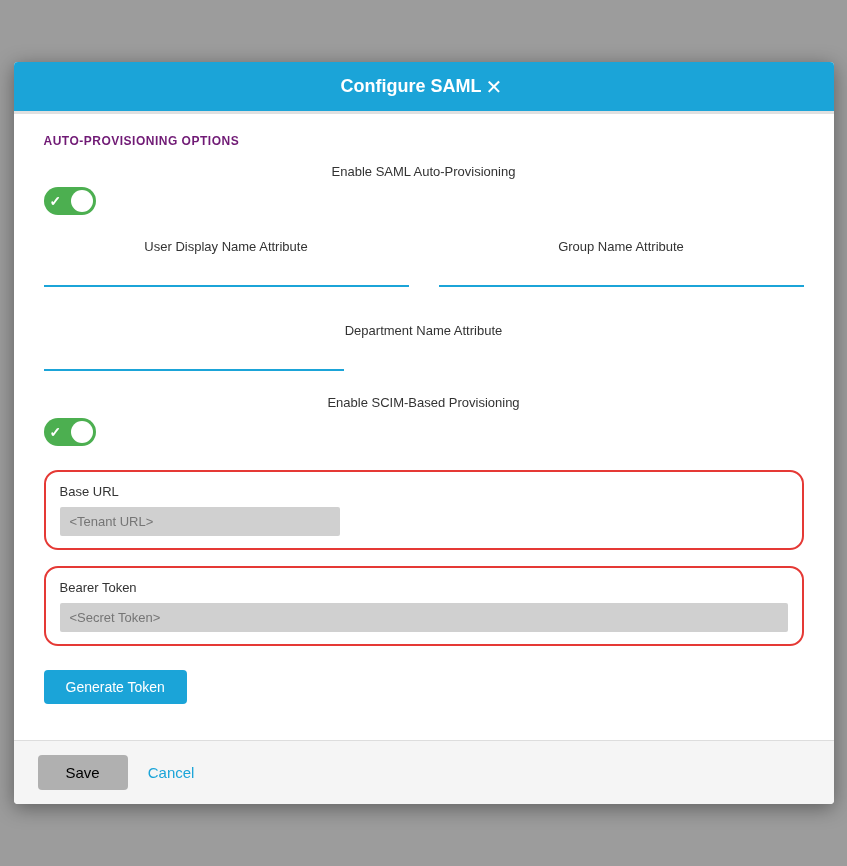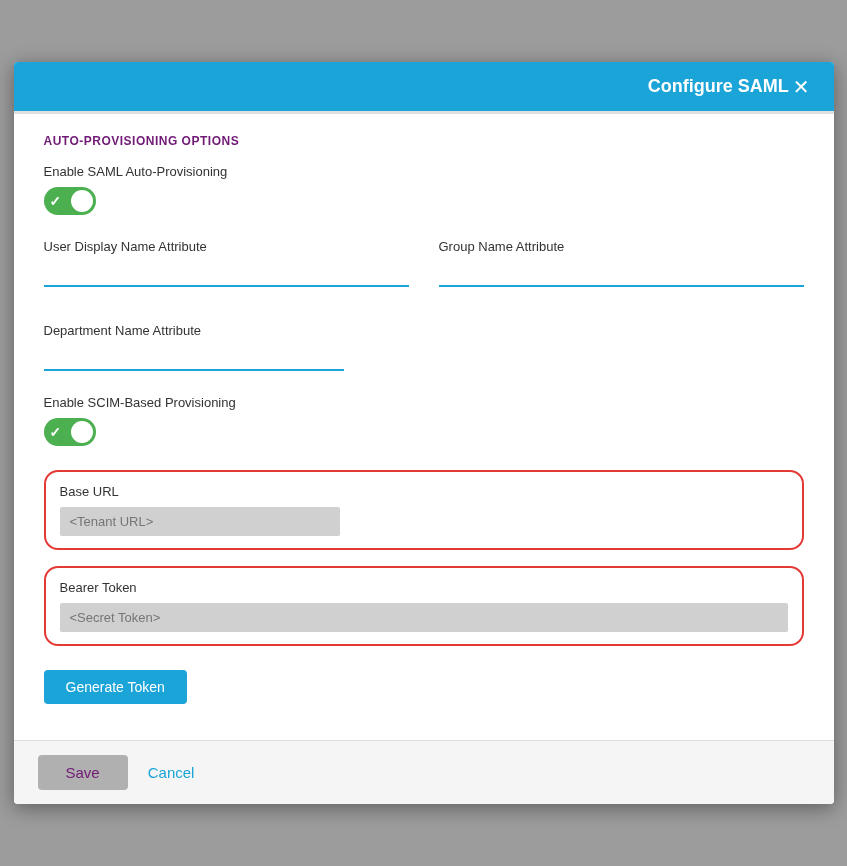--- a/index.html
+++ b/index.html
@@ -31,21 +31,21 @@
       display: flex;
       flex-direction: column;
     }
 
     .modal-header {
       background: #1ba4d8;
       color: #fff;
       padding: 14px 20px;
       display: flex;
       align-items: center;
-      justify-content: flex-end;
+      justify-content: center;
     }
 
     .modal-header-title {
       font-size: 18px;
       font-weight: bold;
       color: #fff;
     }
 
     .modal-close-btn {
       background: none;
@@ -85,20 +85,21 @@
 
     .field-col {
       flex: 1;
     }
 
     .field-label {
       font-size: 13px;
       color: #333;
       margin-bottom: 8px;
       display: block;
+      text-align: center;
     }
 
     .field-input {
       width: 100%;
       border: none;
       border-bottom: 2px solid #1ba4d8;
       outline: none;
       padding: 4px 0;
       font-size: 13px;
       color: #333;
@@ -188,21 +189,21 @@
       background: #f5f5f5;
       border-top: 1px solid #ddd;
       padding: 14px 24px;
       display: flex;
       align-items: center;
       gap: 20px;
     }
 
     .save-btn {
       background: #b0b0b0;
-      color: #701a75;
+      color: #000000;
       border: none;
       border-radius: 4px;
       padding: 9px 28px;
       font-size: 15px;
       cursor: pointer;
     }
 
     .cancel-btn {
       background: none;
       border: none;

